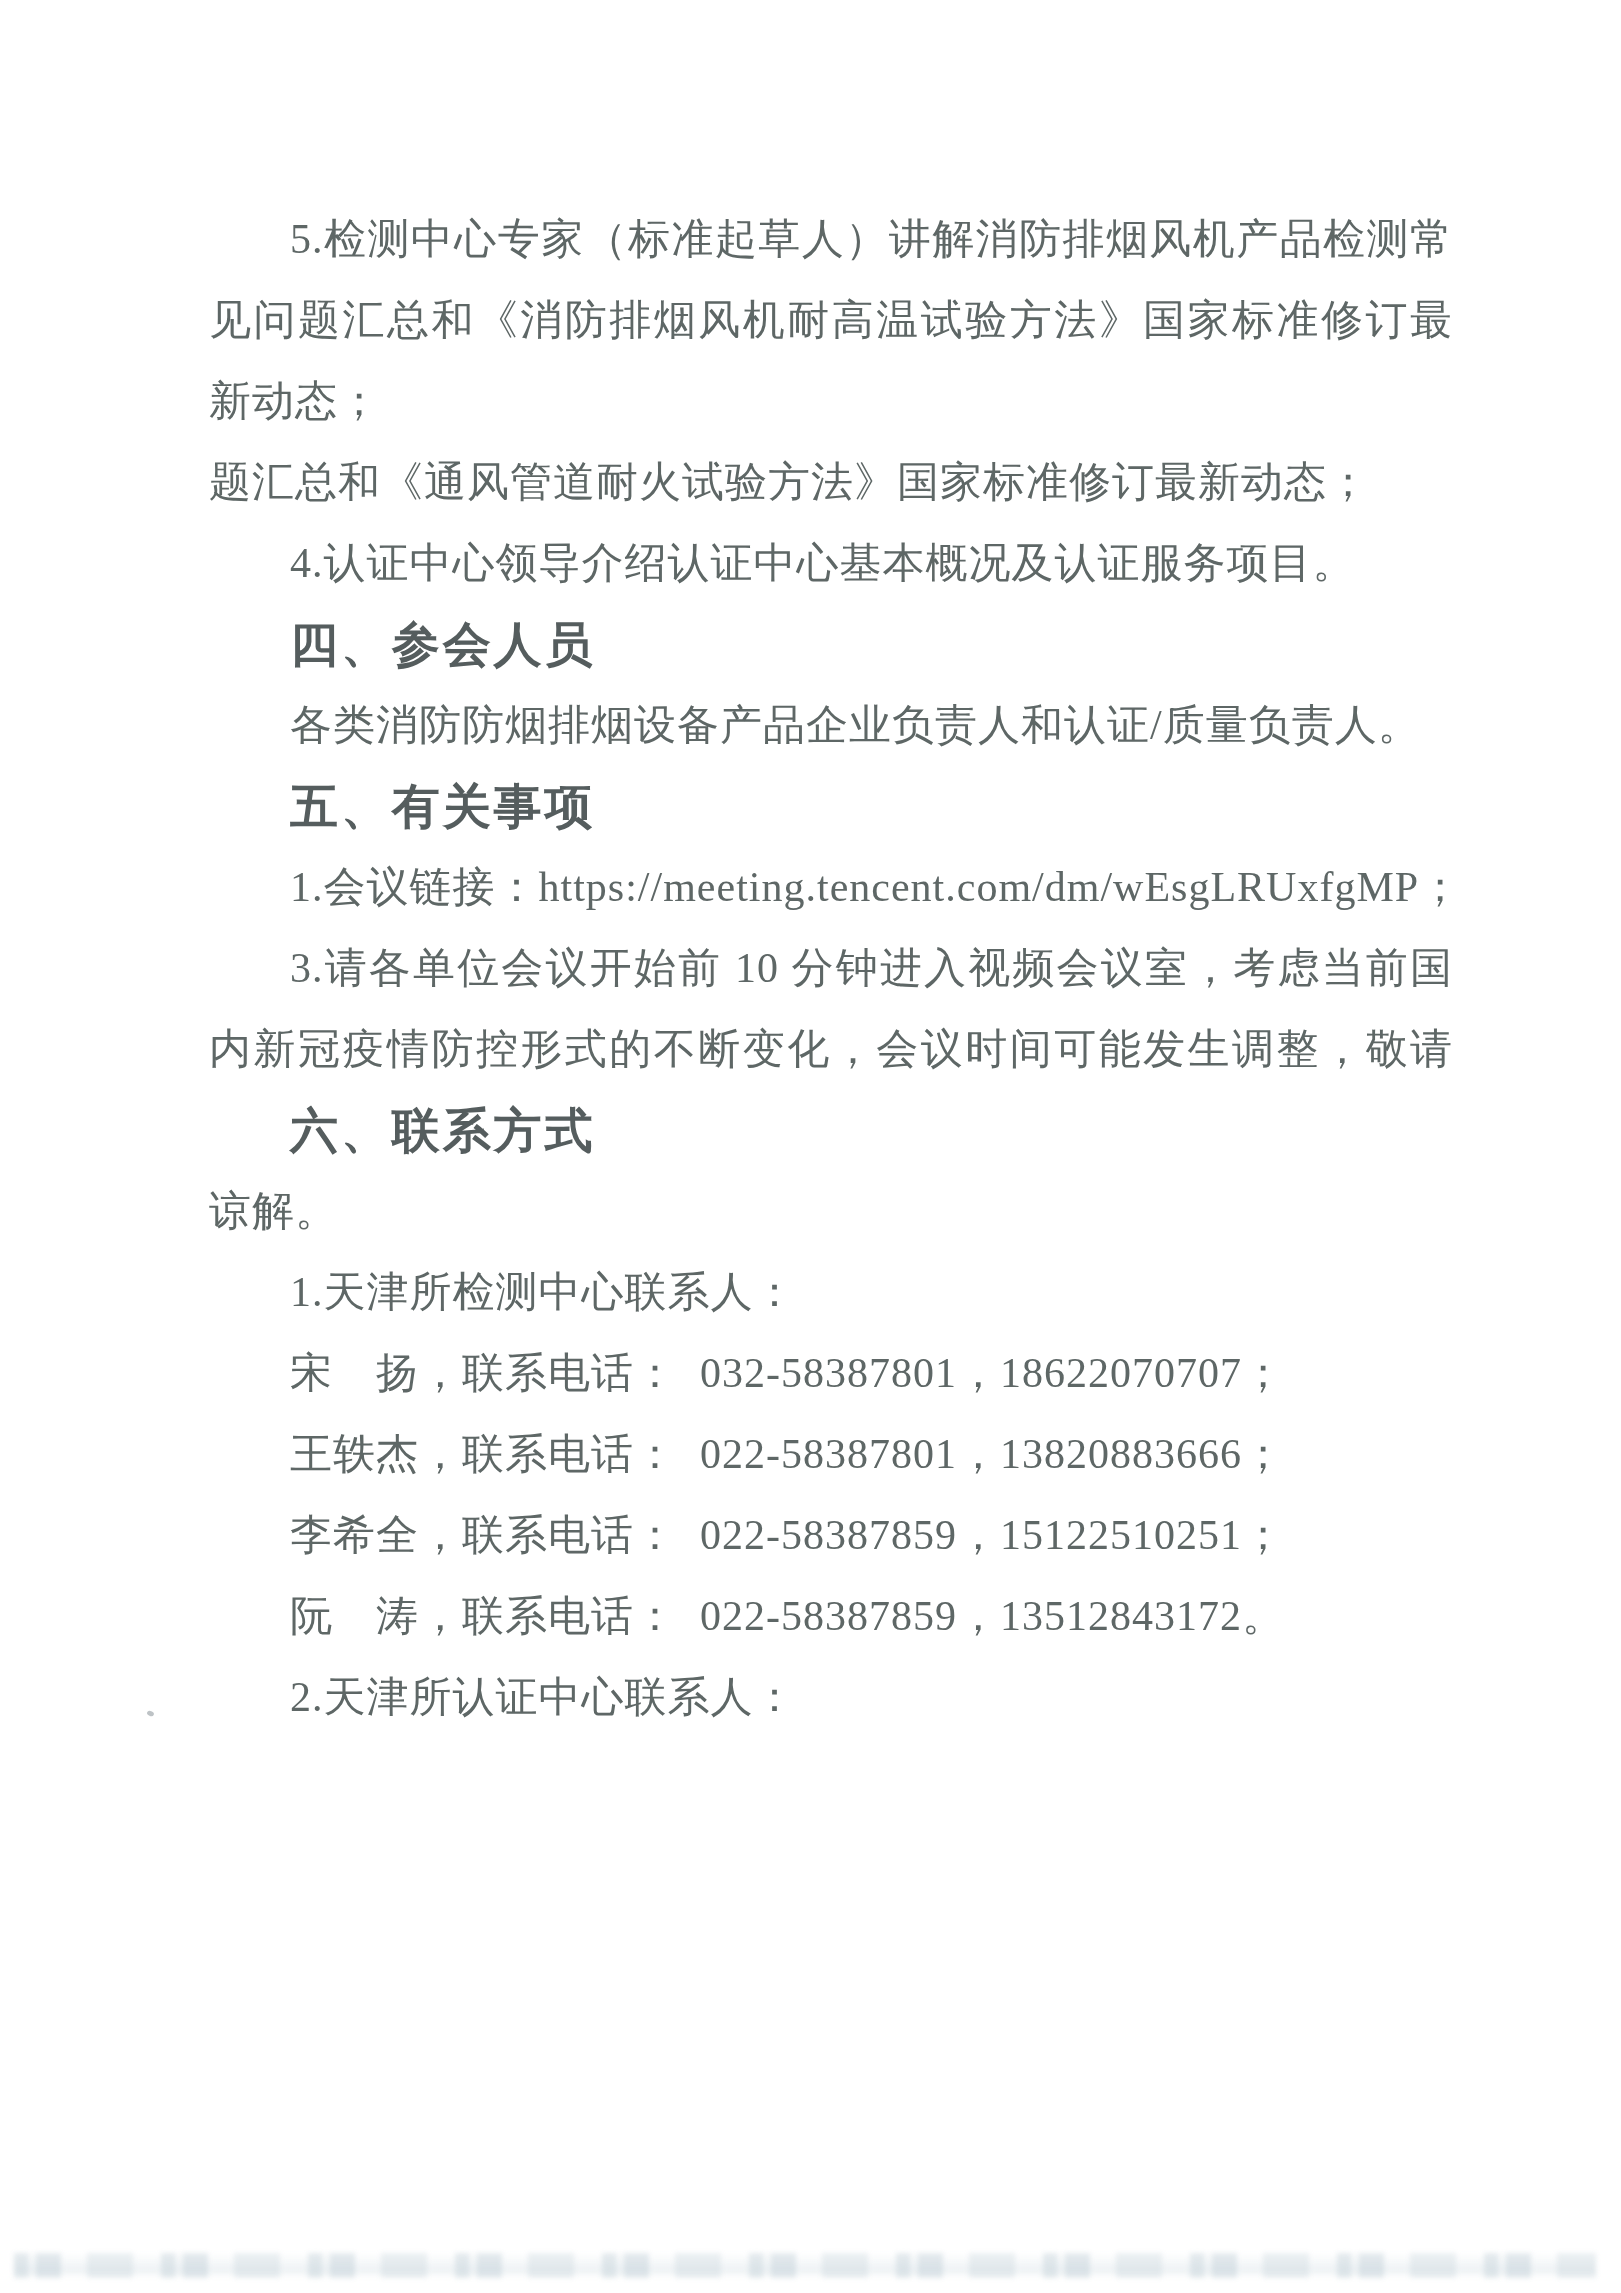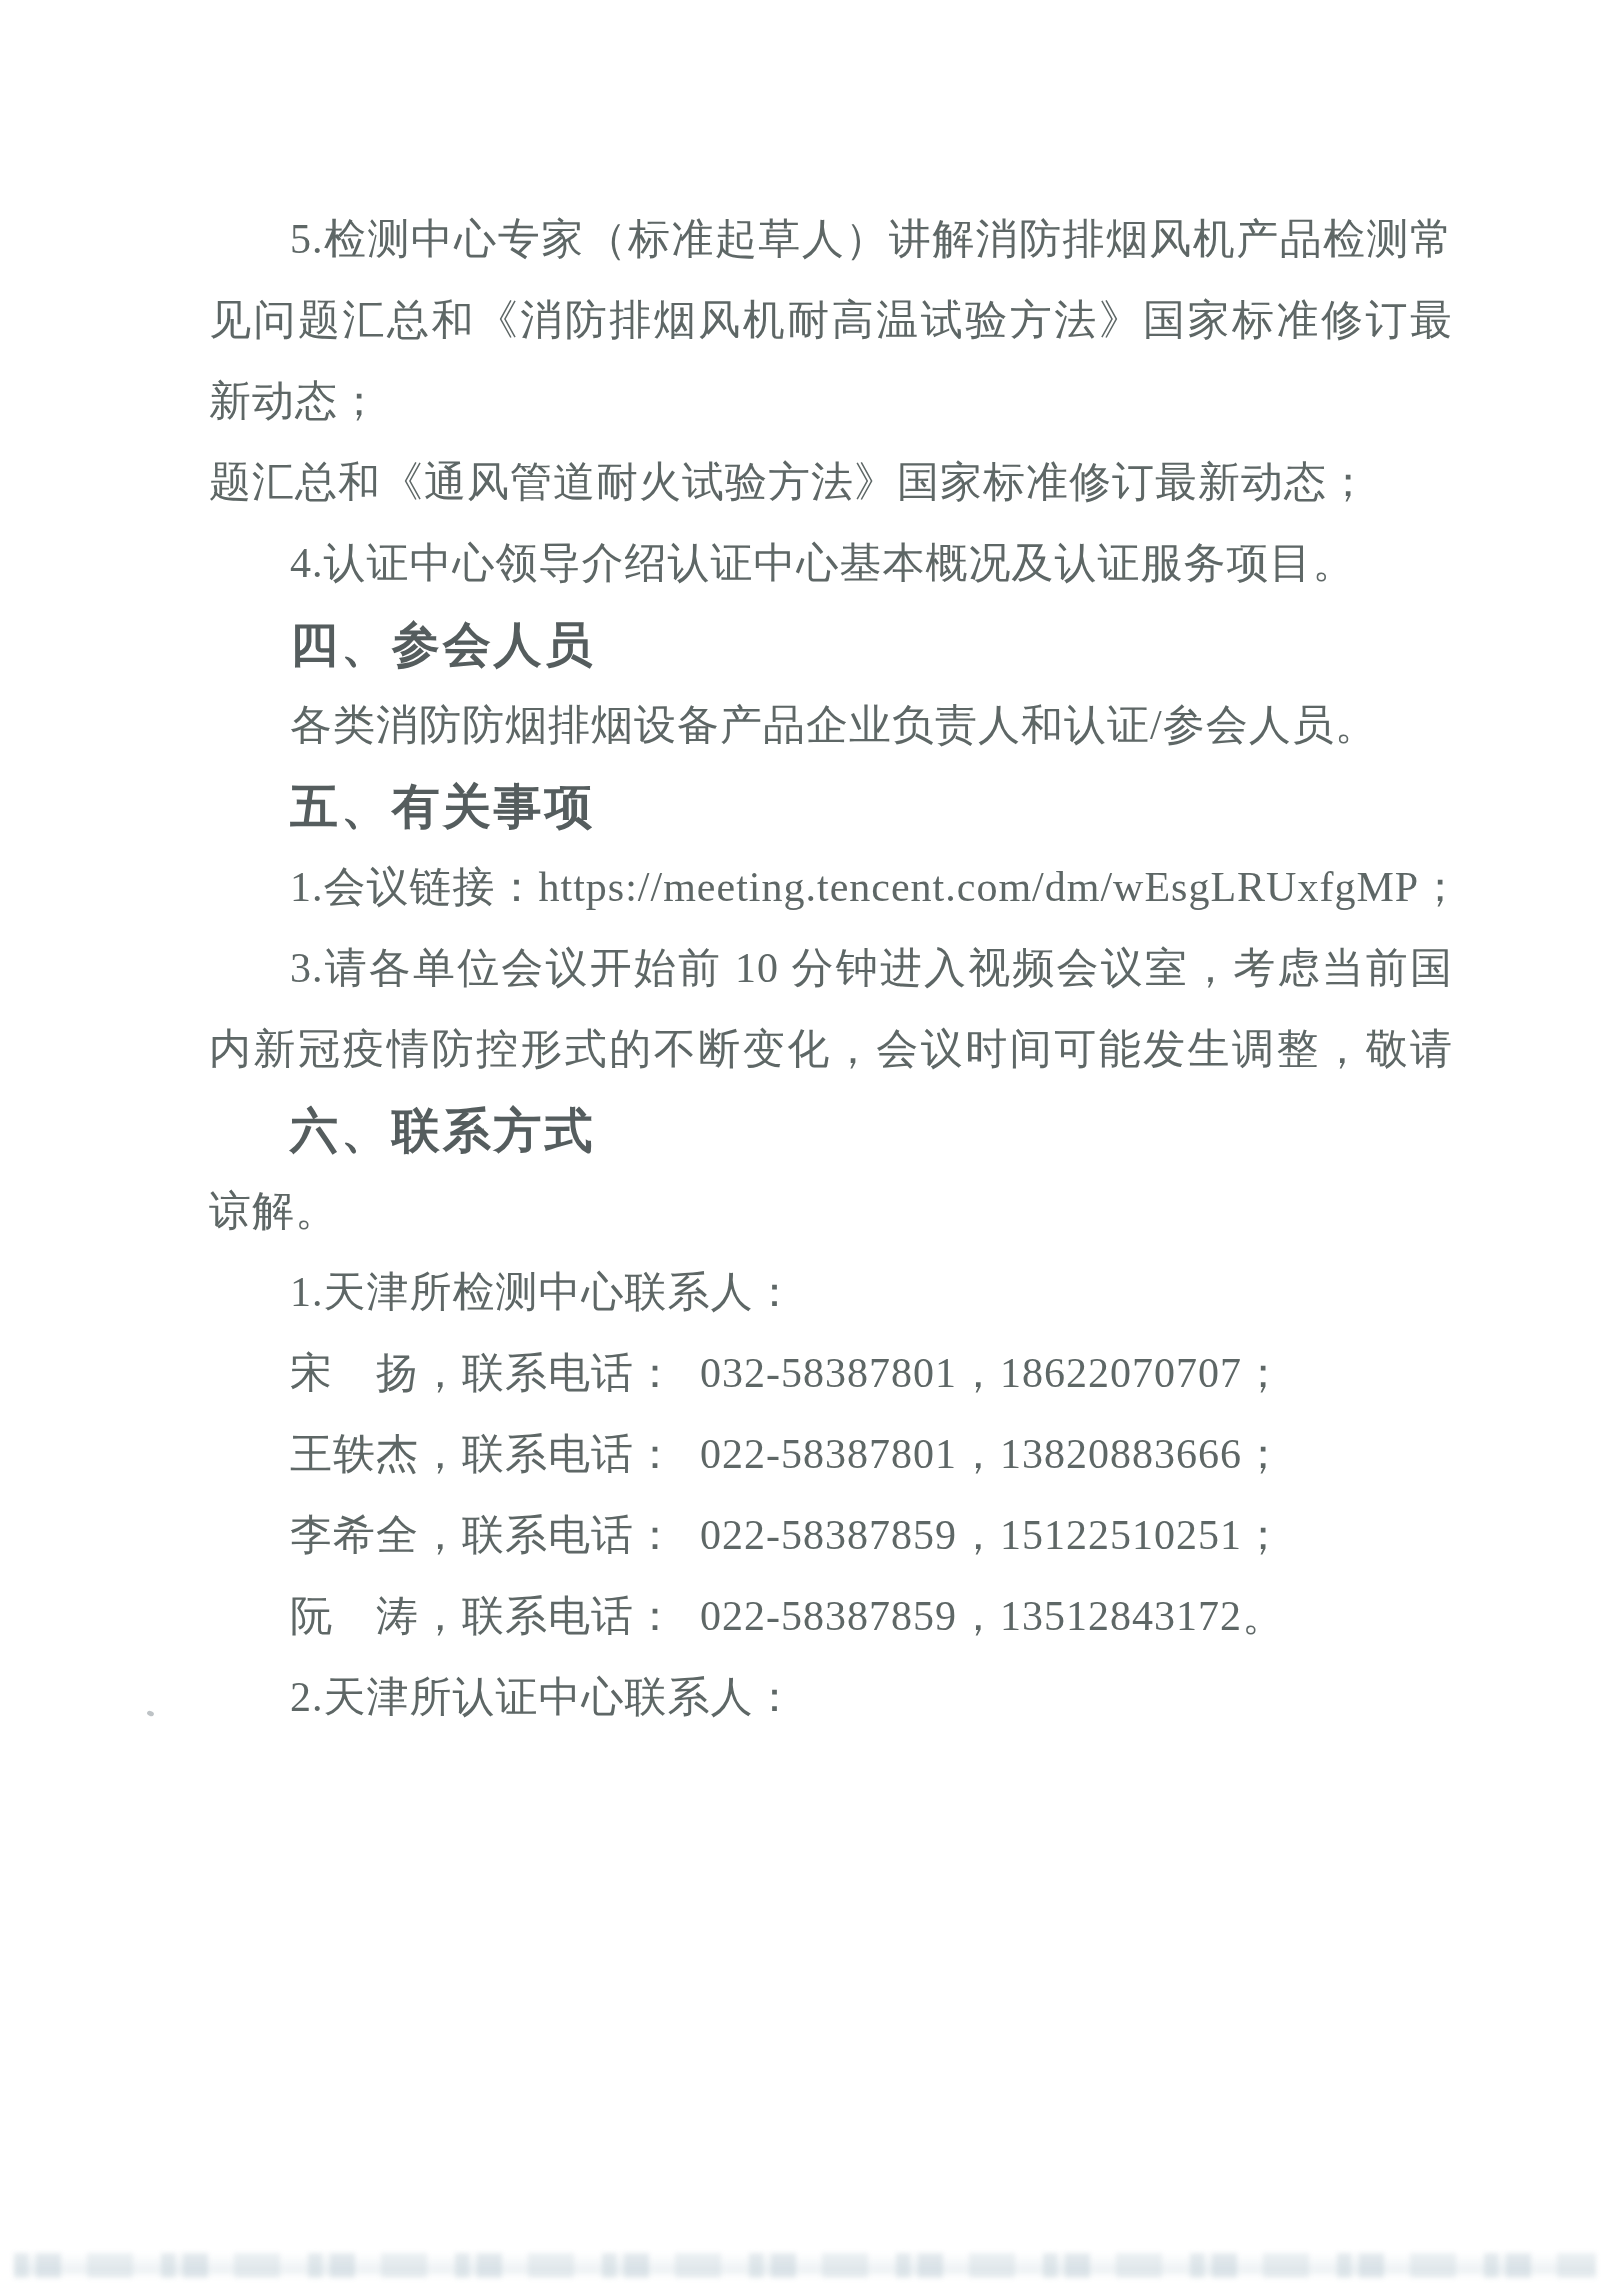--- a/index.html
+++ b/index.html
@@ -81,21 +81,21 @@
 <body>
 
 <div class="page">
   <div class="content">
       <div class="line indent fill">5.检测中心专家（标准起草人）讲解消防排烟风机产品检测常</div>
       <div class="line fill">见问题汇总和《消防排烟风机耐高温试验方法》国家标准修订最</div>
       <div class="line">新动态；</div>
       <div class="line">题汇总和《通风管道耐火试验方法》国家标准修订最新动态；</div>
       <div class="line indent">4.认证中心领导介绍认证中心基本概况及认证服务项目。</div>
       <div class="line heading indent">四、参会人员</div>
-      <div class="line indent">各类消防防烟排烟设备产品企业负责人和认证/参会人员。</div>
+      <div class="line indent">各类消防防烟排烟设备产品企业负责人和认证/质量负责人。</div>
       <div class="line heading indent">五、有关事项</div>
       <div class="line indent">1.会议链接：https://meeting.tencent.com/dm/wEsgLRUxfgMP；</div>
       <div class="line indent fill">3.请各单位会议开始前 10 分钟进入视频会议室，考虑当前国</div>
       <div class="line fill">内新冠疫情防控形式的不断变化，会议时间可能发生调整，敬请</div>
       <div class="line heading indent">六、联系方式</div>
       <div class="line">谅解。</div>
       <div class="line indent">1.天津所检测中心联系人：</div>
       <div class="line indent">宋　扬，联系电话：  032-58387801，18622070707；</div>
       <div class="line indent">王轶杰，联系电话：  022-58387801，13820883666；</div>
       <div class="line indent">李希全，联系电话：  022-58387859，15122510251；</div>

